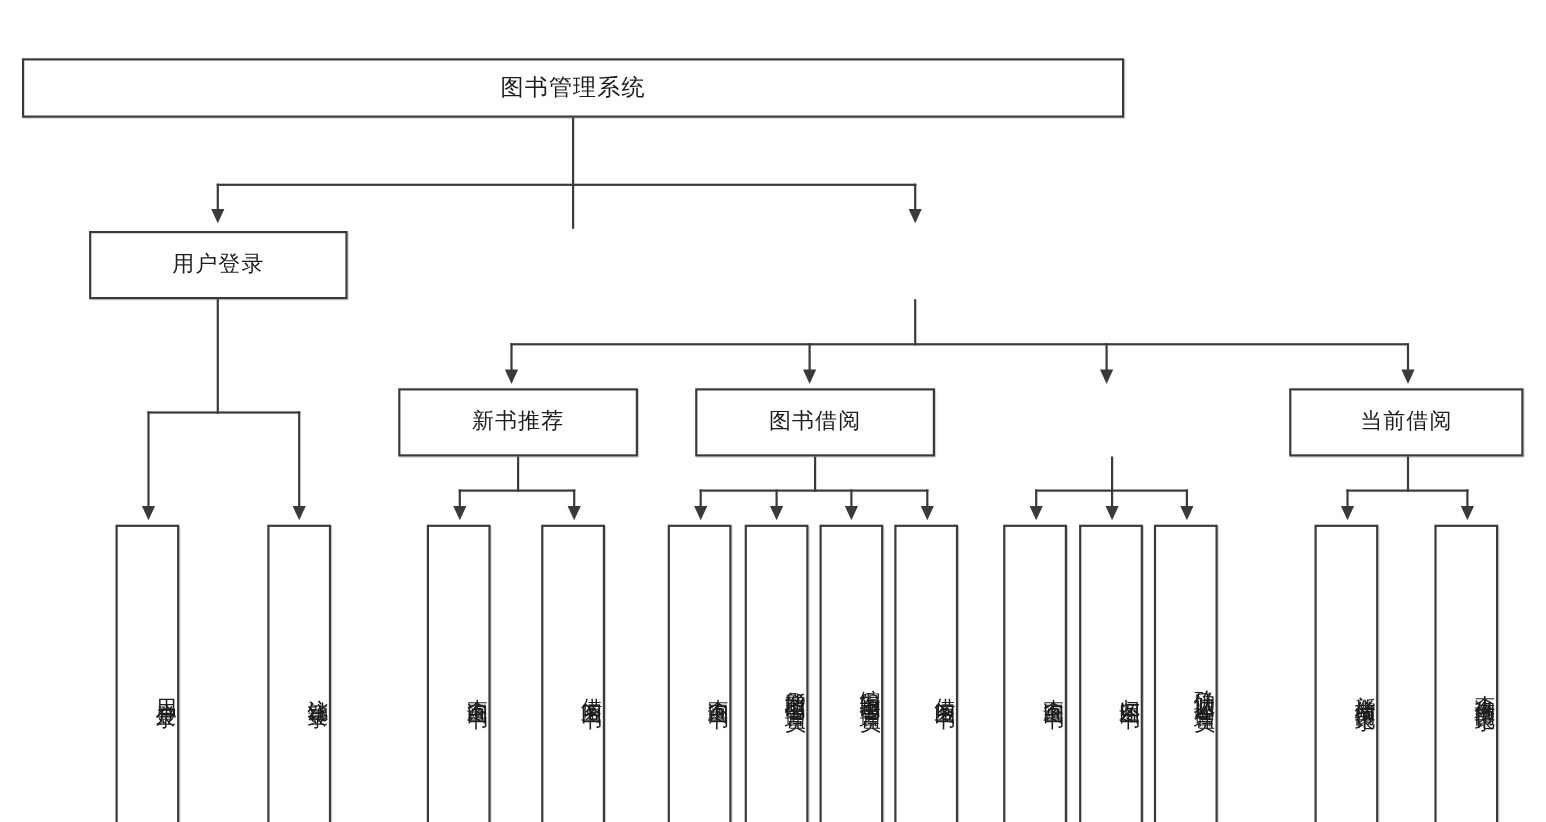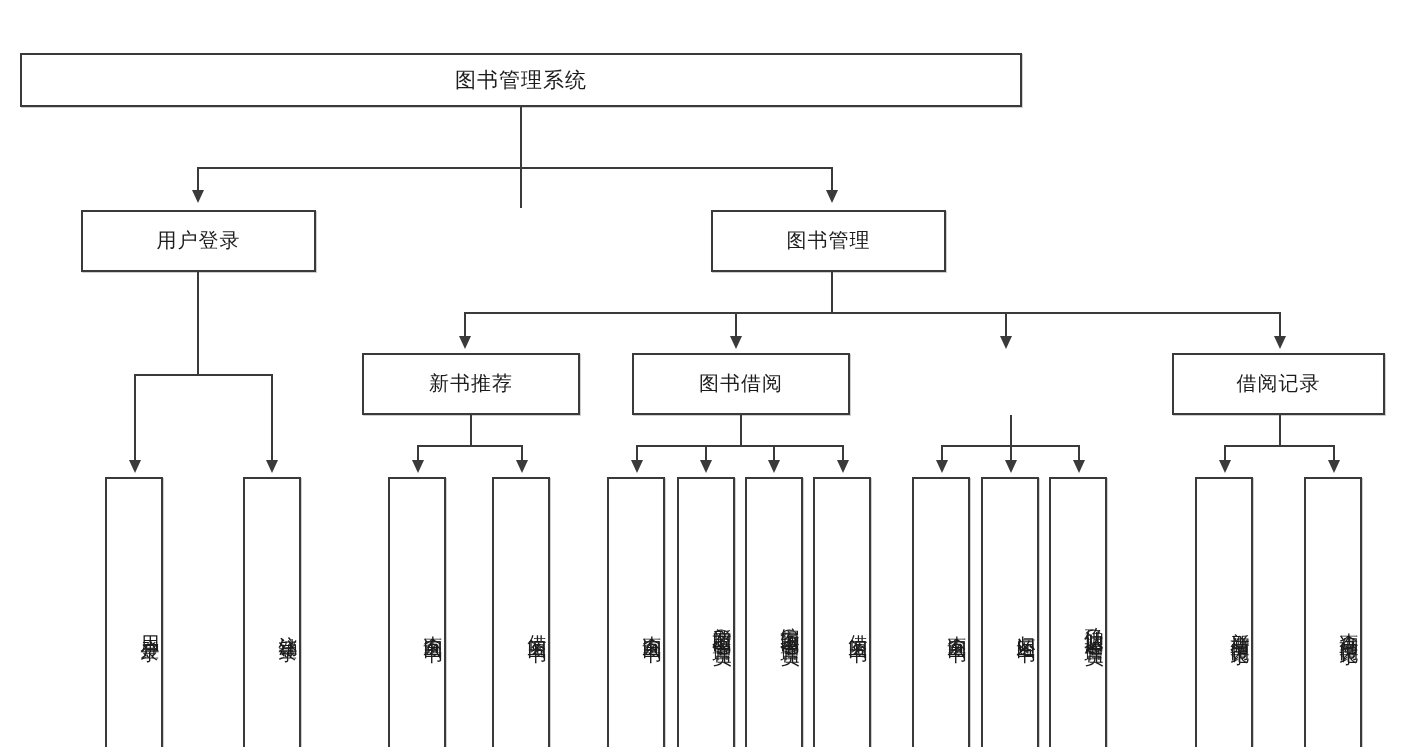--- a/index.html
+++ b/index.html
@@ -83,23 +83,20 @@
   <div class="ln h" style="left:197px; top:127px; width:636px;"></div>
 
   <div class="ln v" style="left:197px; top:127px; height:25px;"></div>
   <div class="arrow" style="left:192px; top:150px;"></div>
   <div class="ln v" style="left:831px; top:127px; height:25px;"></div>
   <div class="arrow" style="left:826px; top:150px;"></div>
 
   <div class="node h" style="left:81px; top:170px; width:235px; height:62px;">
     <span class="lbl">用户登录</span>
   </div>
-  <div class="node h" style="left:711px; top:170px; width:235px; height:62px;">
-    <span class="lbl">图书管理</span>
-  </div>
 
   <div class="ln v" style="left:197px; top:232px; height:104px;"></div>
   <div class="ln h" style="left:134px; top:334px; width:139px;"></div>
   <div class="ln v" style="left:134px; top:334px; height:88px;"></div>
   <div class="arrow" style="left:129px; top:420px;"></div>
   <div class="ln v" style="left:271px; top:334px; height:88px;"></div>
   <div class="arrow" style="left:266px; top:420px;"></div>
 
   <div class="ln v" style="left:831px; top:232px; height:42px;"></div>
   <div class="ln h" style="left:464px; top:272px; width:816px;"></div>
@@ -112,21 +109,21 @@
   <div class="ln v" style="left:1279px; top:272px; height:26px;"></div>
   <div class="arrow" style="left:1274px; top:296px;"></div>
 
   <div class="node h" style="left:632px; top:313px; width:218px; height:62px;">
     <span class="lbl">图书借阅</span>
   </div>
   <div class="node h" style="left:362px; top:313px; width:218px; height:62px;">
     <span class="lbl">新书推荐</span>
   </div>
   <div class="node h" style="left:1172px; top:313px; width:213px; height:62px;">
-    <span class="lbl">借阅记录</span>
+    <span class="lbl">当前借阅</span>
   </div>
 
   <div class="ln v" style="left:470px; top:375px; height:32px;"></div>
   <div class="ln h" style="left:417px; top:405px; width:106px;"></div>
   <div class="ln v" style="left:417px; top:405px; height:17px;"></div>
   <div class="arrow" style="left:412px; top:420px;"></div>
   <div class="ln v" style="left:521px; top:405px; height:17px;"></div>
   <div class="arrow" style="left:516px; top:420px;"></div>
 
   <div class="ln v" style="left:740px; top:375px; height:32px;"></div>

